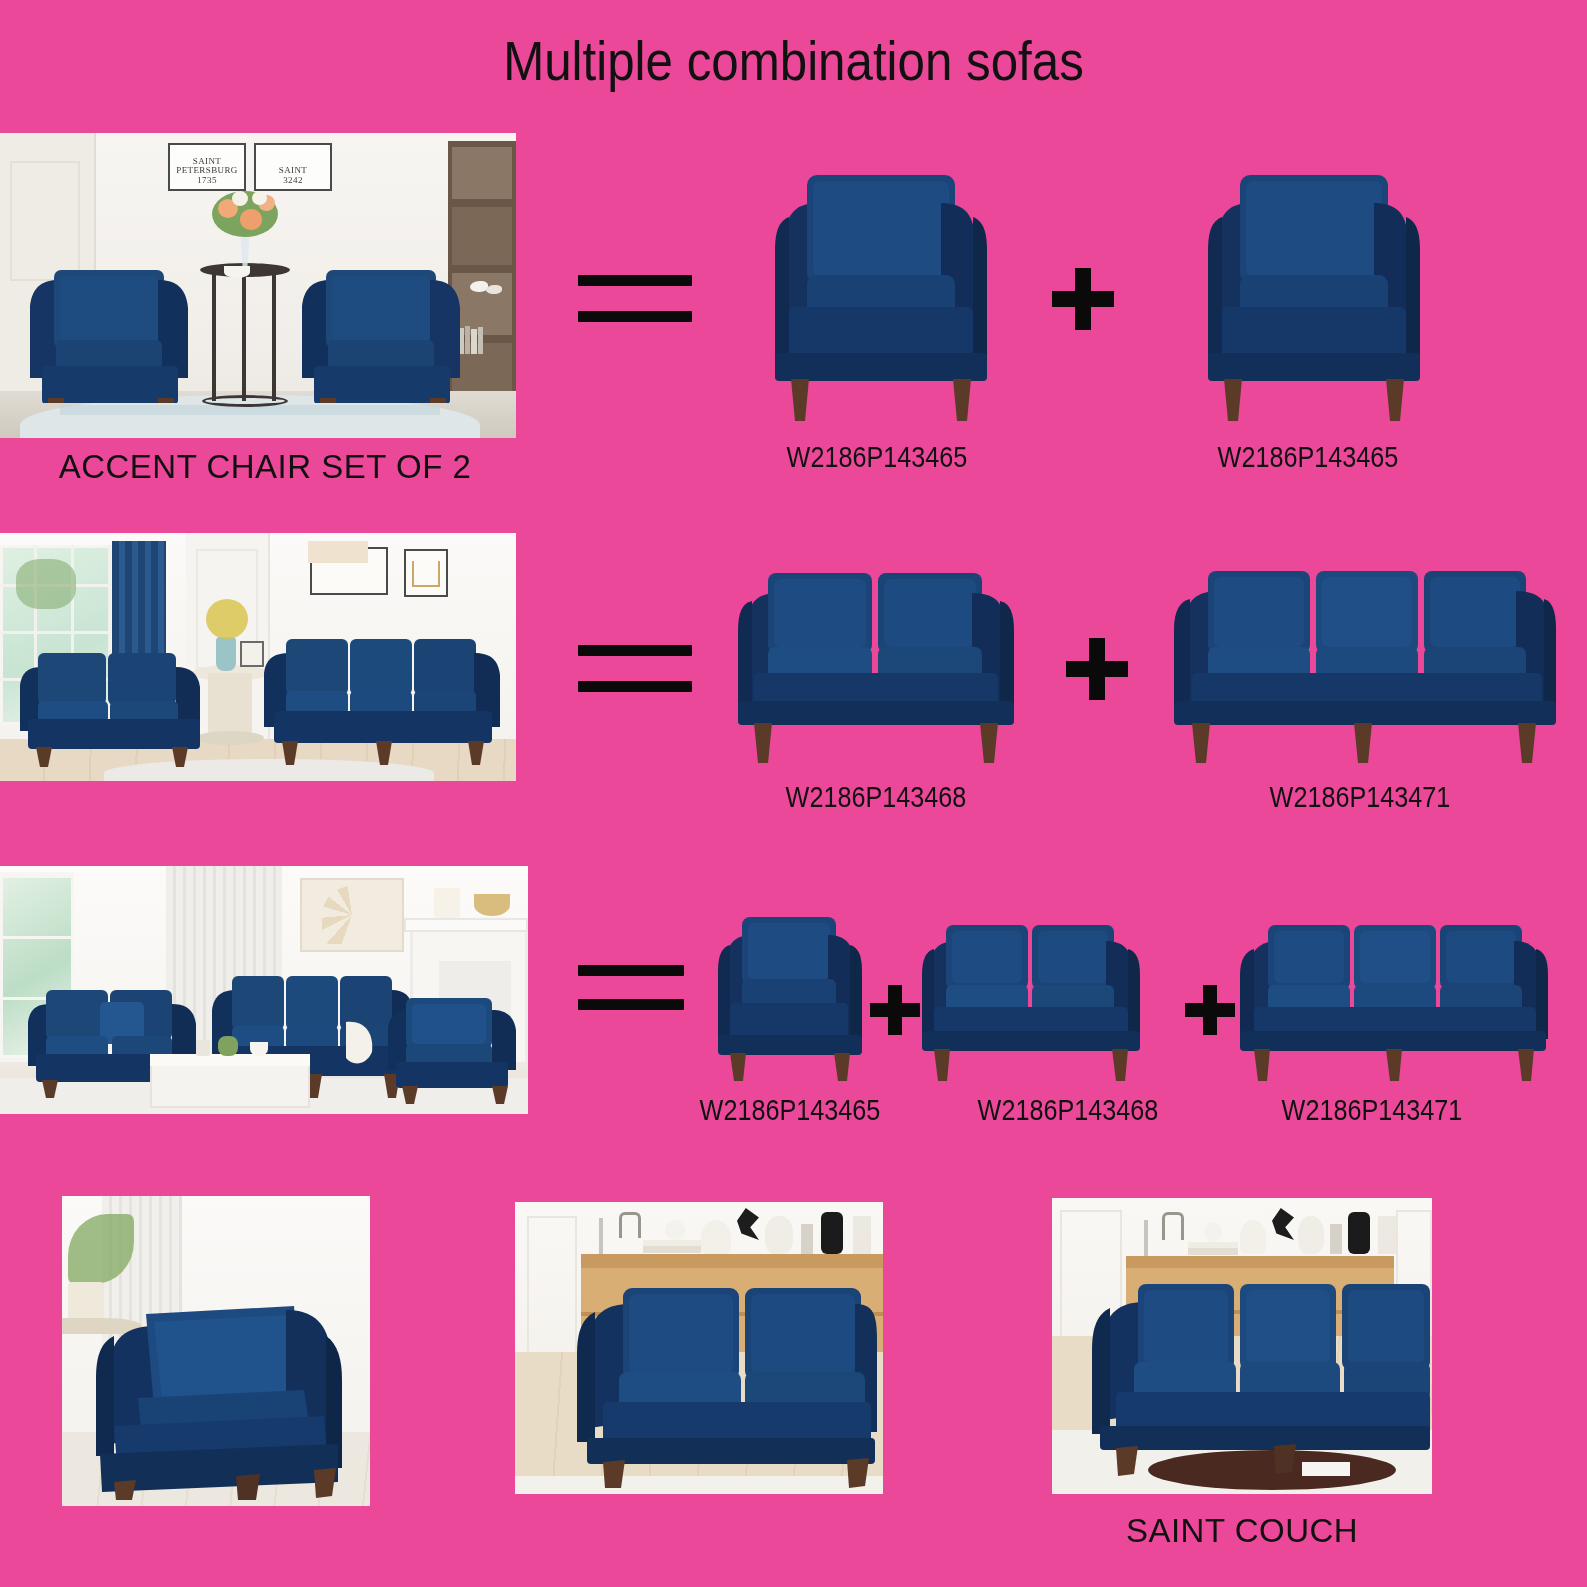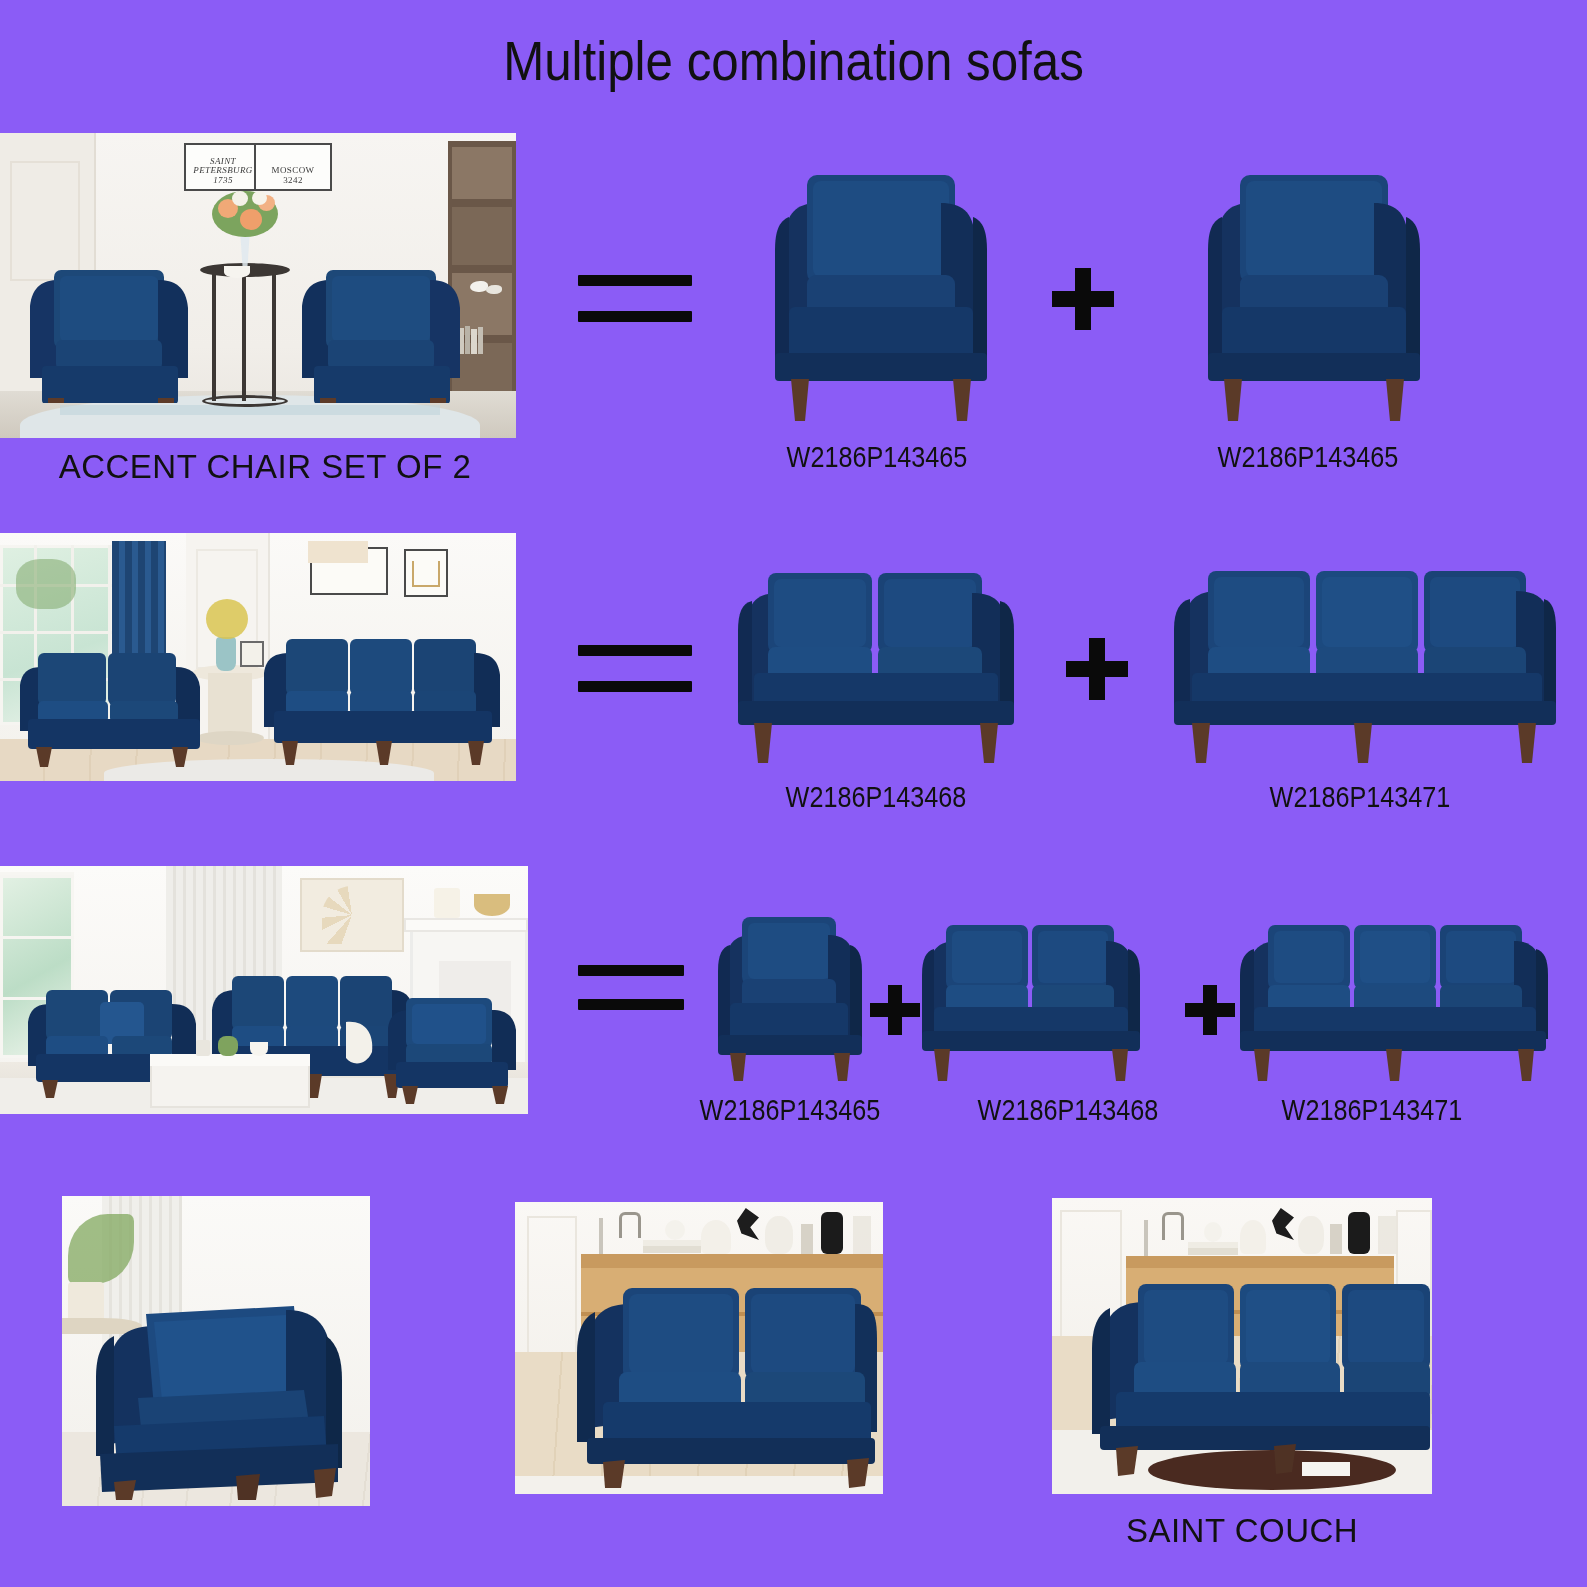--- a/index.html
+++ b/index.html
@@ -2,21 +2,21 @@
 <html><head>
 <meta charset="utf-8">
 <style>
   * { box-sizing: border-box; margin: 0; padding: 0; }
   html, body {
     width: 1587px; height: 1587px;
     background: #ffffff;
     font-family: "Liberation Sans", sans-serif;
     overflow: hidden;
   }
-  .page { position: relative; width: 1587px; height: 1587px; background: #8b5cf6; }
+  .page { position: relative; width: 1587px; height: 1587px; background: #ec4899; }
 
   
   .title {
     position: absolute; left: 0; top: 28px; width: 1587px;
     text-align: center;
     font-size: 56px;
     font-weight: 400;
     letter-spacing: 0px;
     color: #111;
     font-family: "Liberation Sans", sans-serif;
@@ -94,26 +94,26 @@
       <div class="s-wall" style="left:452px;top:210px;width:60px;height:62px;background:#7b6857;"></div>
 
       <div class="s-obj" style="left:470px;top:148px;width:18px;height:11px;background:#f3f1ec;border-radius:60% 40% 50% 50%;"></div>
       <div class="s-obj" style="left:486px;top:152px;width:16px;height:9px;background:#e8e5de;border-radius:60% 40% 50% 50%;"></div>
 
       <div class="s-obj" style="left:458px;top:195px;width:6px;height:26px;background:#cfcabf;"></div>
       <div class="s-obj" style="left:465px;top:193px;width:5px;height:28px;background:#b9b3a7;"></div>
       <div class="s-obj" style="left:471px;top:196px;width:6px;height:25px;background:#dcd7cd;"></div>
       <div class="s-obj" style="left:478px;top:194px;width:5px;height:27px;background:#c4beb3;"></div>
 
-      <div class="frame-art" style="left:184px;top:10px;width:78px;height:48px;font-style:italic;">
+      <div class="frame-art" style="left:168px;top:10px;width:78px;height:48px;">
         <span>SAINT PETERSBURG</span>
         <span>1735</span>
       </div>
       <div class="frame-art" style="left:254px;top:10px;width:78px;height:48px;">
-        <span>MOSCOW</span>
+        <span>SAINT</span>
         <span>3242</span>
       </div>
 
       <div class="s-wall" style="left:0;top:258px;width:516px;height:47px;background:linear-gradient(180deg,#e0dcd4,#cfc9be);"></div>
       <div class="s-wall" style="left:20px;top:262px;width:460px;height:43px;background:#dfe6e8;border-radius:50% 50% 0 0/30px 30px 0 0;"></div>
       <div class="s-wall" style="left:60px;top:272px;width:380px;height:10px;background:#bfd4db;opacity:.6;"></div>
 
       <div class="s-obj" style="left:200px;top:130px;width:90px;height:14px;background:#3c3734;border-radius:50%;"></div>
       <div class="s-obj" style="left:212px;top:140px;width:4px;height:128px;background:#3c3734;"></div>
       <div class="s-obj" style="left:272px;top:140px;width:4px;height:128px;background:#3c3734;"></div>

